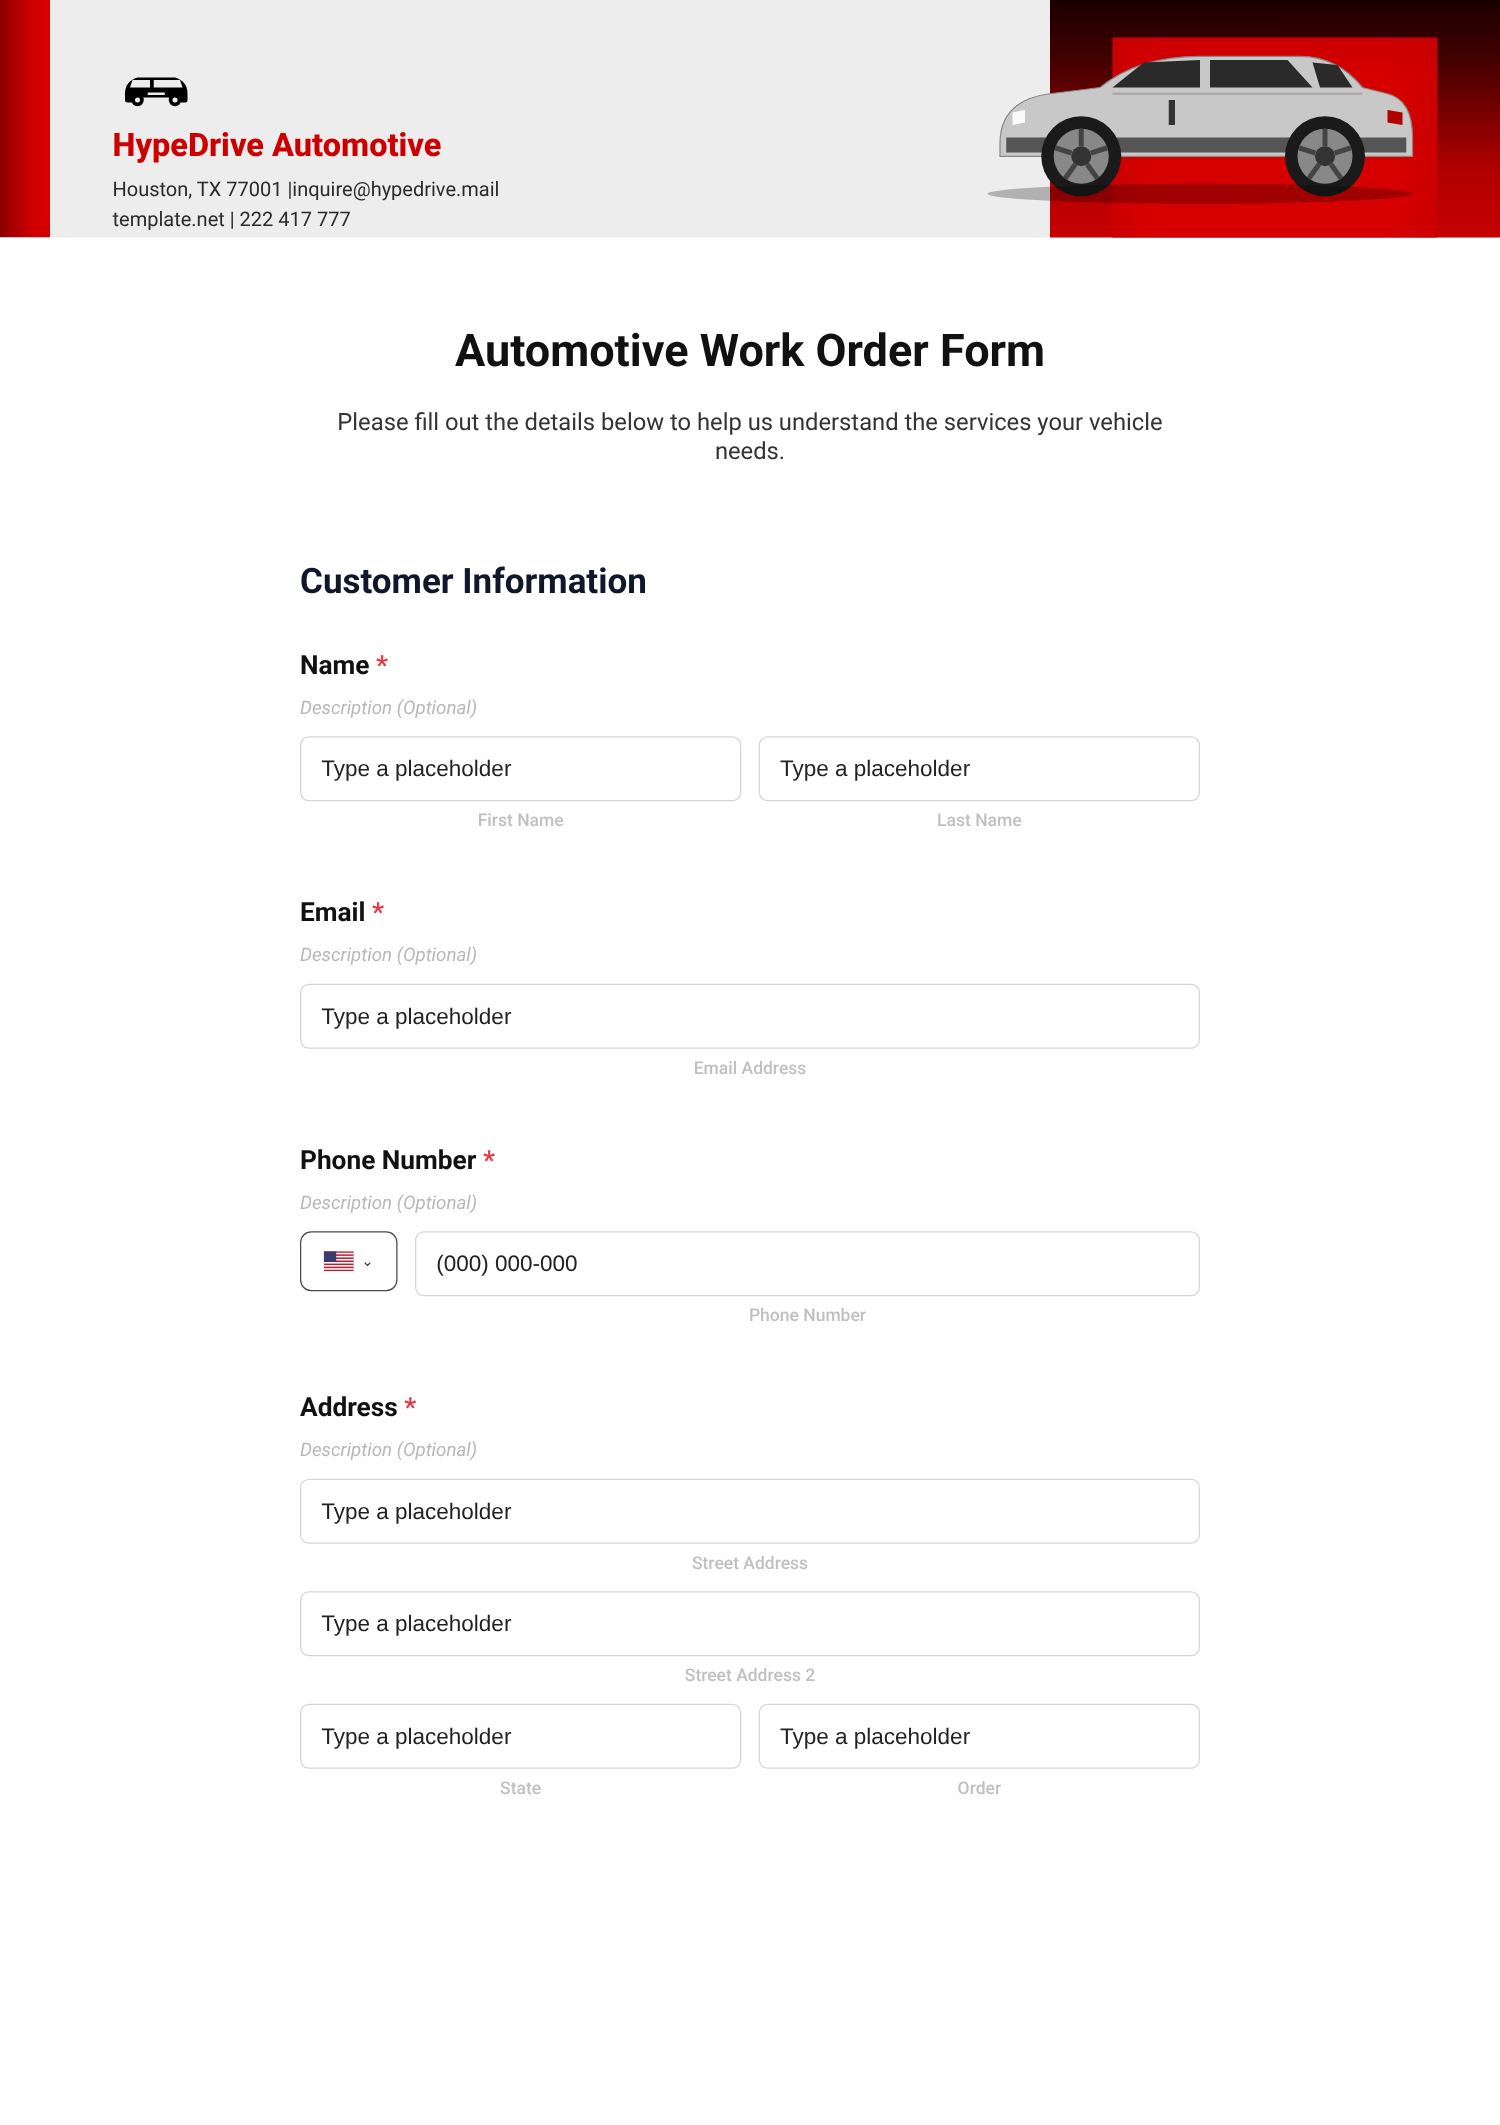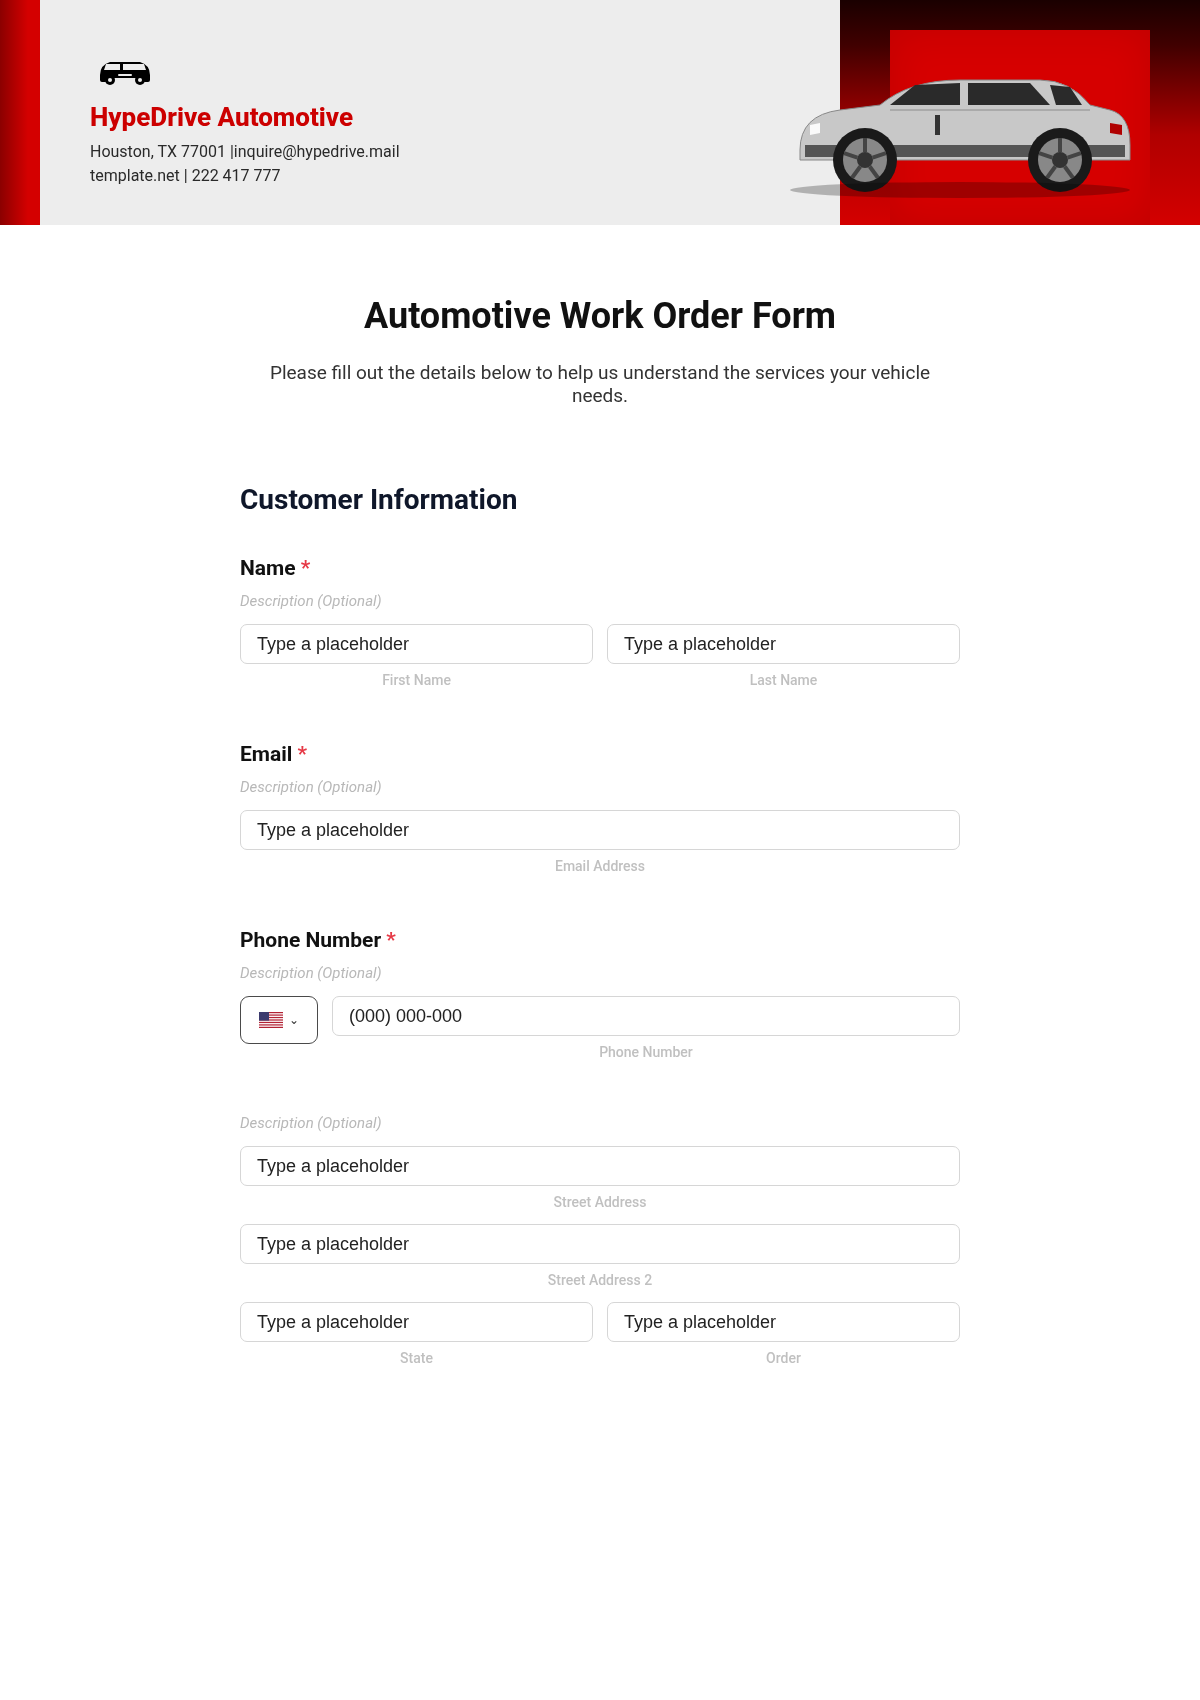--- a/index.html
+++ b/index.html
@@ -5,21 +5,21 @@
   * { box-sizing: border-box; margin: 0; padding: 0; }
   body {
     font-family: -apple-system, BlinkMacSystemFont, "Segoe UI", Roboto, Helvetica, Arial, sans-serif;
     background: #fff;
     color: #1a1a1a;
   }
   .header {
     display: flex;
     align-items: stretch;
     background: #ededed;
-    height: 225px;
+    height: 190px;
     position: relative;
     overflow: hidden;
   }
   .red-bar {
     width: 40px;
     background: linear-gradient(to right, #8b0000 0%, #d40000 70%, #d40000 100%);
     flex-shrink: 0;
   }
   .header-left {
     padding: 50px 0 0 50px;
@@ -114,21 +114,21 @@
   }
   .row {
     display: flex;
     gap: 14px;
   }
   .col {
     flex: 1;
   }
   .input {
     width: 100%;
-    height: 40px;
+    height: 52px;
     border: 1px solid #d6d6d6;
     border-radius: 7px;
     padding: 0 16px;
     font-size: 18px;
     color: #222;
     background: #fff;
   }
   .input::placeholder {
     color: #222;
   }
@@ -285,20 +285,24 @@
         <span class="chevron">⌄</span>
       </div>
       <div class="phone-col">
         <input class="input" placeholder="(000) 000-000" style="">
         <div class="sublabel">Phone Number</div>
       </div>
     </div>
   </div>
 
   <div class="field-group">
+    <div class="field-label">
+      <span>Address</span>
+      <span class="required-star">*</span>
+    </div>
     <div class="field-desc">Description (Optional)</div>
 
     <div class="addr-block">
       <input class="input" placeholder="Type a placeholder" style="">
       <div class="sublabel">Street Address</div>
     </div>
 
     <div class="addr-block">
       <input class="input" placeholder="Type a placeholder" style="">
       <div class="sublabel">Street Address 2</div>

